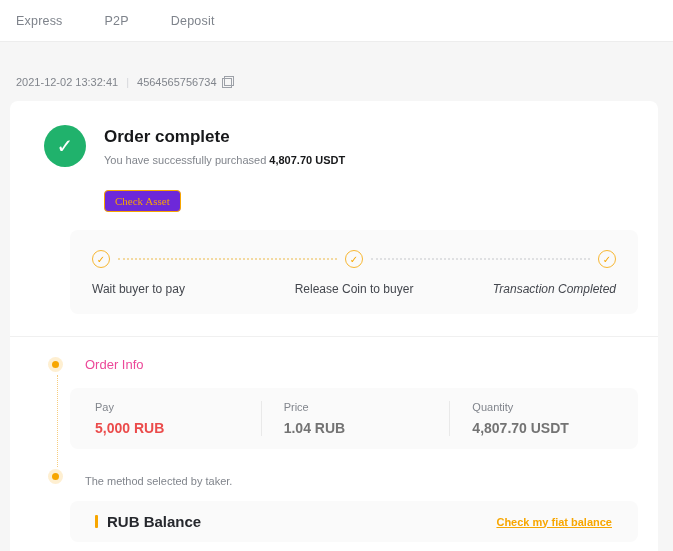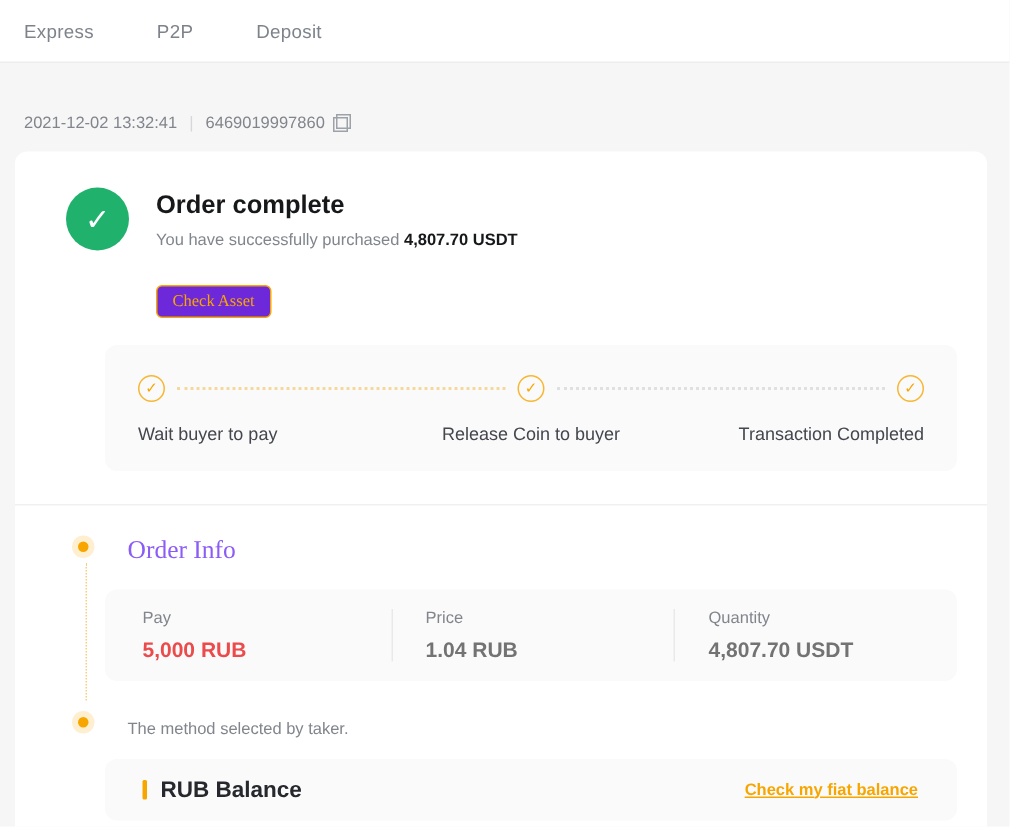--- a/index.html
+++ b/index.html
@@ -57,37 +57,37 @@
     width:18px; height:18px; flex:0 0 18px; border-radius:50%;
     border:1.5px solid #f7b733; color:#f7a600; background:#fafafa;
     display:flex; align-items:center; justify-content:center;
     font-size:10px; font-weight:bold;
   }
   .step-conn { flex:1; border-top:2px dotted #f3d9a0; margin:0 8px; height:0; }
   .step-conn.gray { border-top-color:#dfe0e2; }
   .step-labels { display:flex; margin-top:14px; }
   .step-label { flex:1; font-size:12px; color:#44474e; }
   .step-label:nth-child(2) { text-align:center; }
-  .step-label:nth-child(3) { text-align:right; }
+  .step-label:nth-child(3) { text-align:right;font-style:italic; }
   
   .divider { border-top:1px solid #f0f0f0; margin:22px -20px 0 -20px; }
   
   .timeline { position:relative; padding-top:20px; }
   .tl-line {
     position:absolute; left:27px; top:38px; height:92px;
     border-left:1px dotted #f7cd7e;
   }
   .tl-item { display:flex; }
   .tl-bullet-col { width:55px; flex:0 0 55px; padding-left:22px; padding-top:4px; }
   .bullet {
     display:block; width:7px; height:7px; border-radius:50%; background:#f7a600;
     box-shadow:0 0 0 4px rgba(247,166,0,0.18);
   }
   .tl-content { flex:1; }
-  .tl-title { font-size:17px; color:#8b5cf6;font-family:Liberation Serif, serif; }
+  .tl-title { font-size:13px; color:#ec4899; }
   .tl-sub { font-size:11px; color:#81858c; margin-top:6px; }
   
   .info-box {
     margin:16px 0 20px -15px; background:#fafafa; border-radius:8px;
     display:flex; padding:13px 0;justify-content:space-between;
   }
   .info-col { flex:1; padding-left:25px; }
   .info-col + .info-col { border-left:1px solid #e9e9e9; padding-left:22px; }
   .info-label { font-size:11px; color:#81858c; }
   .info-value { font-size:14px; font-weight:bold; color:#737373; margin-top:7px; }
@@ -112,21 +112,21 @@
 <div class="topnav">
   <span class="nav-item">Express</span>
   <span class="nav-item">P2P</span>
   <span class="nav-item">Deposit</span>
 </div>
 
 <div class="page-header">
   <div class="order-meta">
     <span>2021-12-02 13:32:41</span>
     <span class="sep">|</span>
-    <span>6469019997860</span>
+    <span>4564565756734</span>
     <span class="copy-ic"></span>
   </div>
 </div>
 
 <div class="card">
 
   <div class="success-sec">
     <div class="success-icon">✓</div>
     <div>
       <div class="success-title">Order complete</div>

